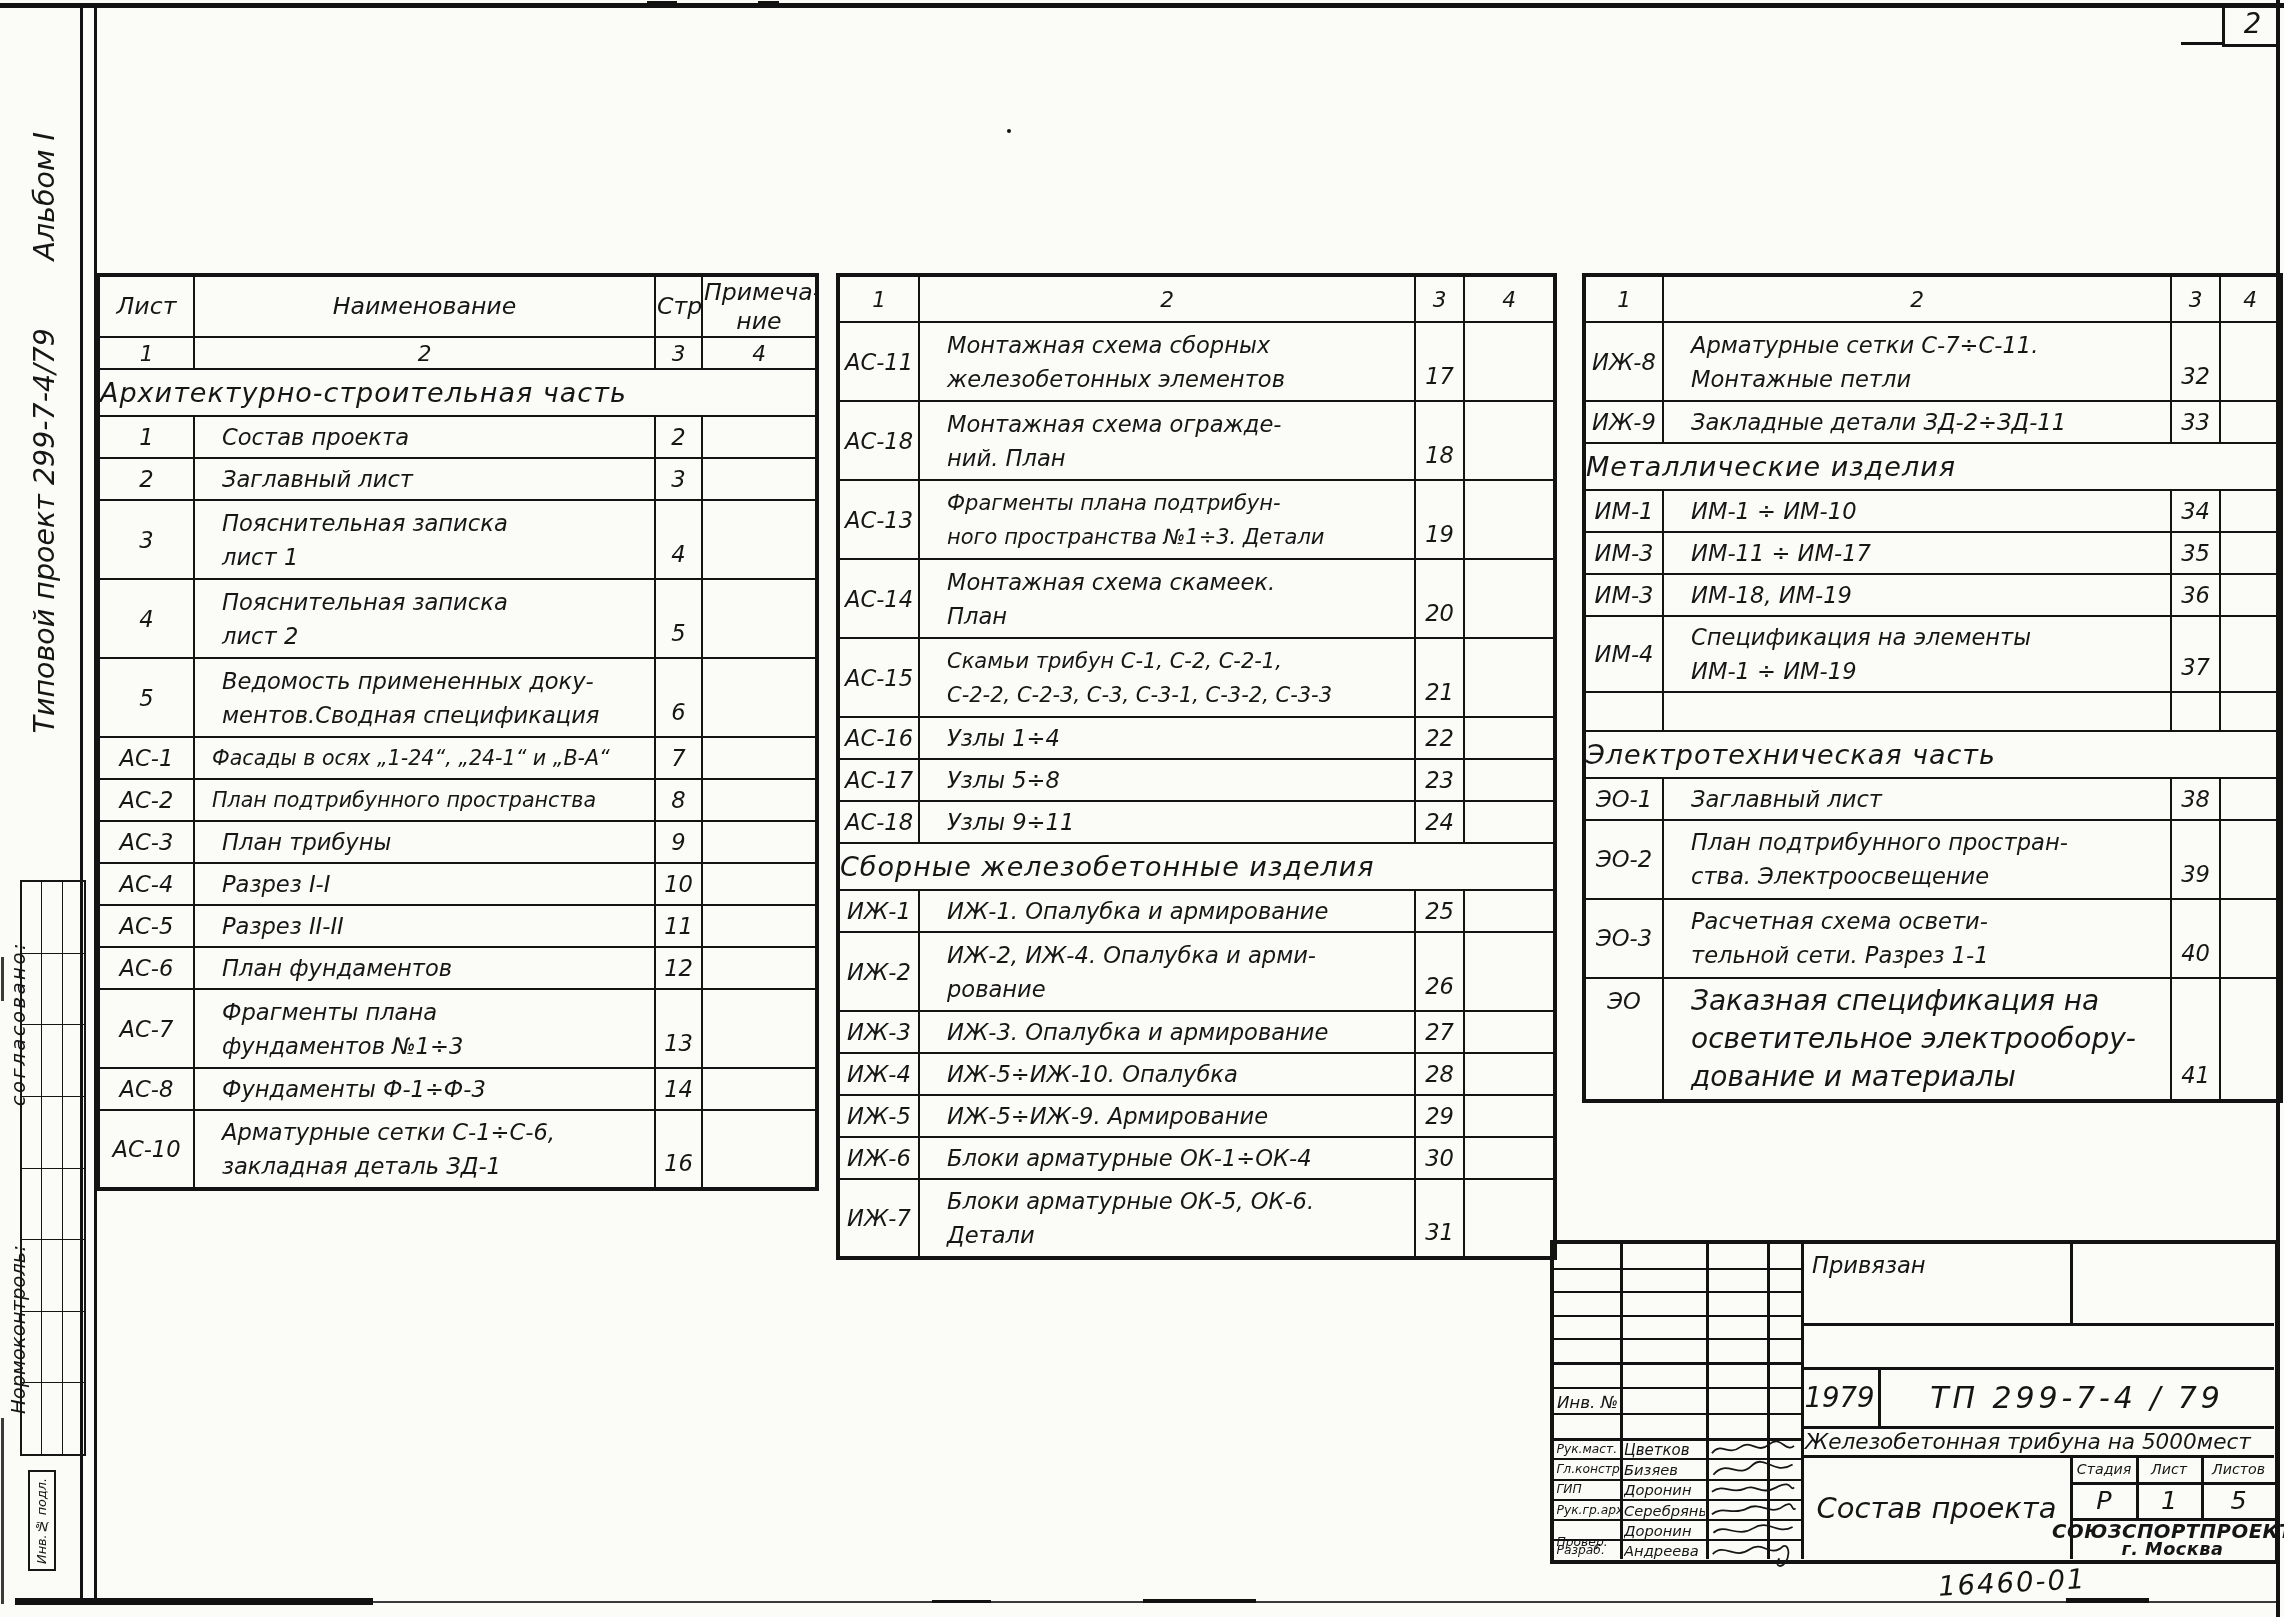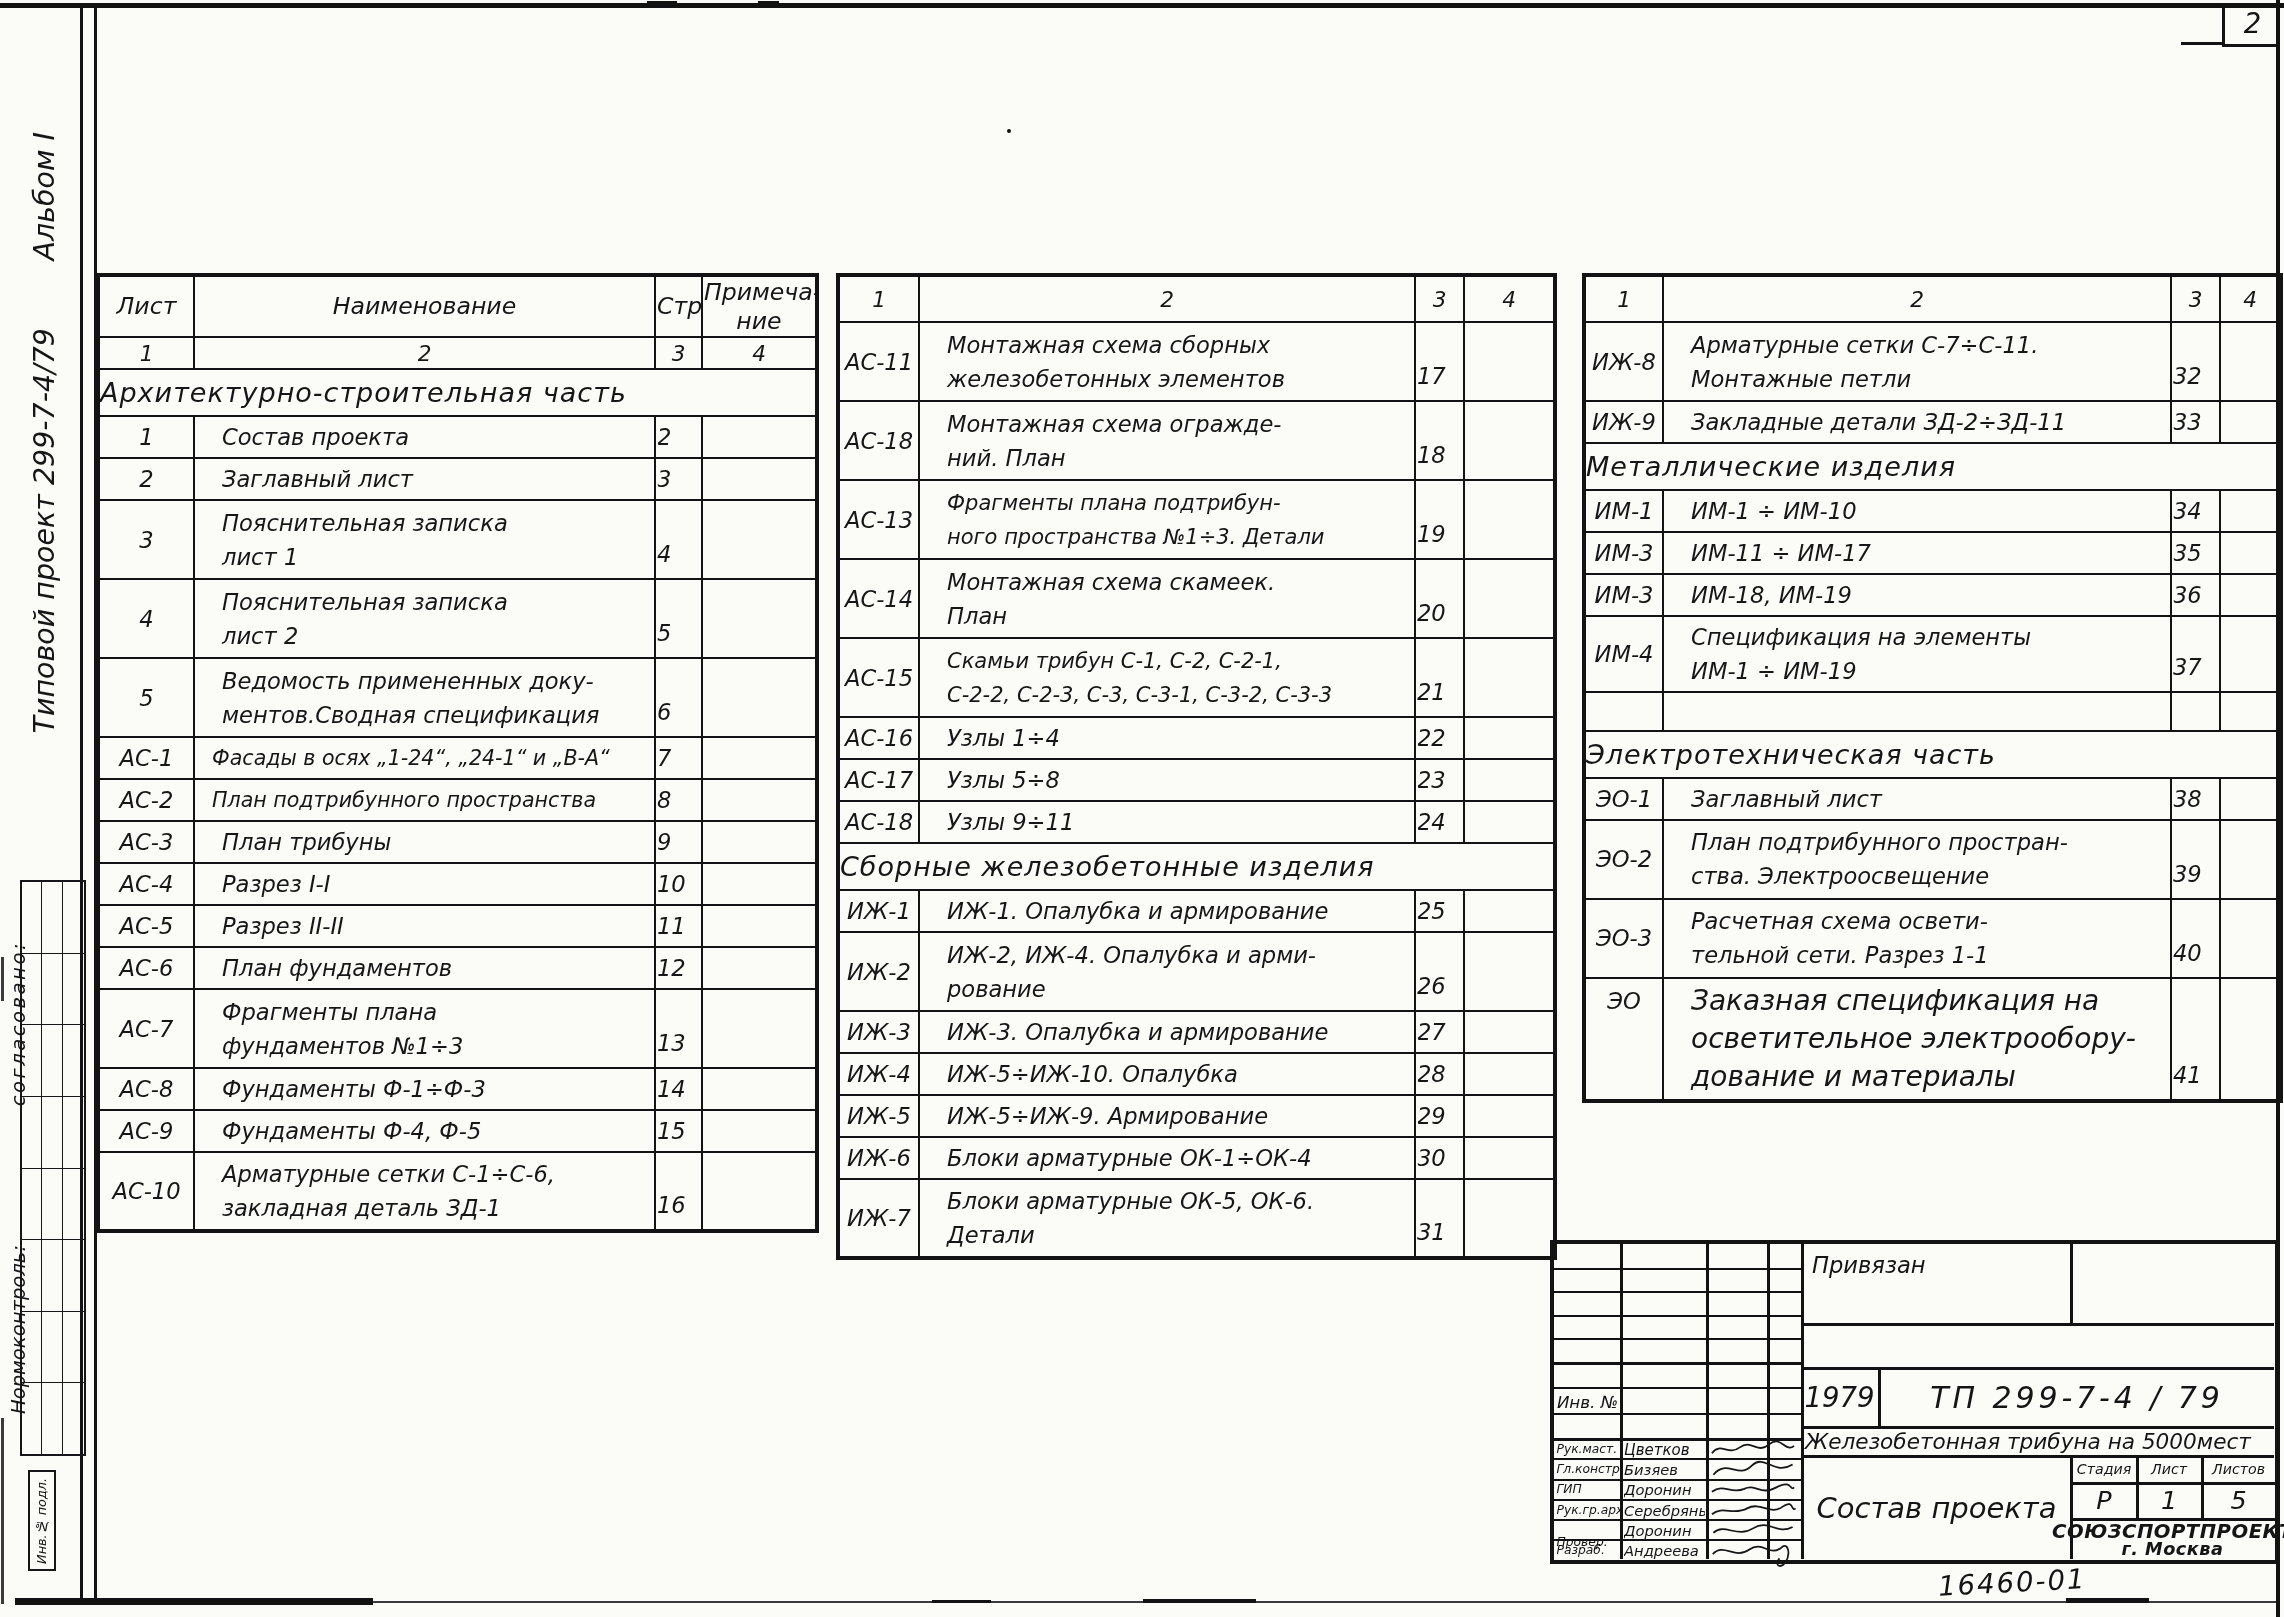--- a/index.html
+++ b/index.html
@@ -11,21 +11,21 @@
   table.doc{position:absolute;border-collapse:collapse;table-layout:fixed;
             border:4.4px solid #131313;background:transparent;}
   table.doc td,table.doc th{border:2.5px solid #131313;font-style:italic;font-weight:normal;
             color:#161616;overflow:hidden;}
   th.hcell{font-size:23.6px;text-align:center;white-space:pre-line;line-height:28.5px;}
   .r-hdr{height:60px}.r-nums{height:32px}.r-nums2{height:47px}.r-sec{height:47px}
   .h1{height:42px}.h2{height:79px}.h2m{height:74px}.h3{height:98px}.rempty{height:39px}
   td.c-code{font-size:22.6px;text-align:center;padding:0 2px;}
   td.c-name{font-size:22.6px;text-align:left;padding:2.9px 4.9px 2.9px 27px;white-space:pre-line;line-height:34px;}
   .h3 td.c-name{line-height:38px;font-size:28px;}
-  td.c-page{font-size:22.6px;text-align:left;border-radius:20px;}
+  td.c-page{font-size:22.6px;text-align:center;border-radius:20px;}
   .h2 td.c-page,.h2m td.c-page,.h3 td.c-page{vertical-align:bottom;padding-bottom:10.8px;}
   td.c-note{}
   td.c-num{font-size:21.6px;text-align:center;}
   td.c-section{font-size:27px;text-align:left;letter-spacing:1px;padding:2px 0;}
   
   .vwrap{position:absolute;display:flex;align-items:center;justify-content:center;}
   .vtext{writing-mode:vertical-rl;transform:rotate(180deg);font-style:italic;color:#161616;white-space:nowrap;}
   
   .mgrid{position:absolute;display:grid;grid-template-columns:repeat(3,1fr);border:2px solid #161616;}
   .mgrid div{border-right:1.5px solid #161616;border-bottom:1.5px solid #161616;}
@@ -212,26 +212,20 @@
 фундаментов №1÷3</td>
       <td class="c-page">13</td>
       <td class="c-note"></td>
     </tr>
     <tr class="h1">
       <td class="c-code">АС-8</td>
       <td class="c-name">Фундаменты Ф-1÷Ф-3</td>
       <td class="c-page">14</td>
       <td class="c-note"></td>
     </tr>
-    <tr class="h1">
-      <td class="c-code">АС-9</td>
-      <td class="c-name">Фундаменты Ф-4, Ф-5</td>
-      <td class="c-page">15</td>
-      <td class="c-note"></td>
-    </tr>
     <tr class="h2">
       <td class="c-code">АС-10</td>
       <td class="c-name">Арматурные сетки С-1÷С-6,
 закладная деталь ЗД-1</td>
       <td class="c-page">16</td>
       <td class="c-note"></td>
     </tr>
   </tbody>
     </table>
 

